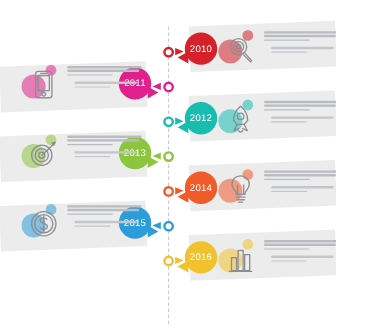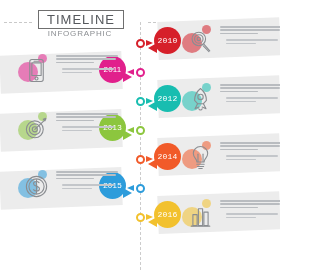--- a/index.html
+++ b/index.html
@@ -58,21 +58,21 @@
     background:#ececec;
   }
   .row.right .panel{left:8px;width:122px;transform:rotate(-2.2deg);transform-origin:left center;}
   .row.left  .panel{left:0px;width:122px;transform:rotate(-2.2deg);transform-origin:right center;}
 
   .badge{
     position:absolute;top:7px;width:27px;height:27px;border-radius:50%;
     display:flex;align-items:center;justify-content:center;
     color:#ffffff;font-size:8px;letter-spacing:.2px;
   }
-  .row.right .badge{left:4px;font-family:Liberation Mono, monospace;}
+  .row.right .badge{left:4px;}
   .row.left  .badge{right:4px;}
 
   .badge-tail{position:absolute;top:16px;width:0;height:0;
     border-top:5px solid transparent;border-bottom:5px solid transparent;}
   .row.right .badge-tail{left:-6px;border-right:9px solid currentColor;}
   .row.left  .badge-tail{right:-6px;border-left:9px solid currentColor;}
 
   .icon-wrap{position:absolute;top:4px;width:32px;height:34px;}
   .row.right .icon-wrap{left:32px;}
   .row.left  .icon-wrap{left:18px;}
@@ -88,28 +88,20 @@
   .row.left  .lines{left:56px;}
   .tline{height:1.6px;background:#b9bcc0;margin-bottom:1.8px;border-radius:1px;}
   .tgap{height:3px;}
   .tline.ind{margin-left:6px;background:#c3c6ca;}
 </style>
 </head>
 <body>
 
 <div class="stage">
 
-  <div class="header">
-    <div class="hdr-dash left"></div>
-    <div class="hdr-dash right"></div>
-    <div class="title-box">
-      <span>TIMELINE</span>
-    </div>
-    <div class="subtitle">INFOGRAPHIC</div>
-  </div>
 
   <div class="axis"></div>
   <div id="markers">
       <div class="dot" style="top: 38.5px; border-color: rgb(214, 32, 42);"></div>
       <div class="arrow to-right" style="top: 39.5px; border-left-color: rgb(214, 32, 42);"></div>
       <div class="dot" style="top: 67.5px; border-color: rgb(225, 32, 140);"></div>
       <div class="arrow to-left" style="top: 68.5px; border-right-color: rgb(225, 32, 140);"></div>
       <div class="dot" style="top: 96.5px; border-color: rgb(24, 189, 176);"></div>
       <div class="arrow to-right" style="top: 97.5px; border-left-color: rgb(24, 189, 176);"></div>
       <div class="dot" style="top: 125.5px; border-color: rgb(140, 198, 62);"></div>

